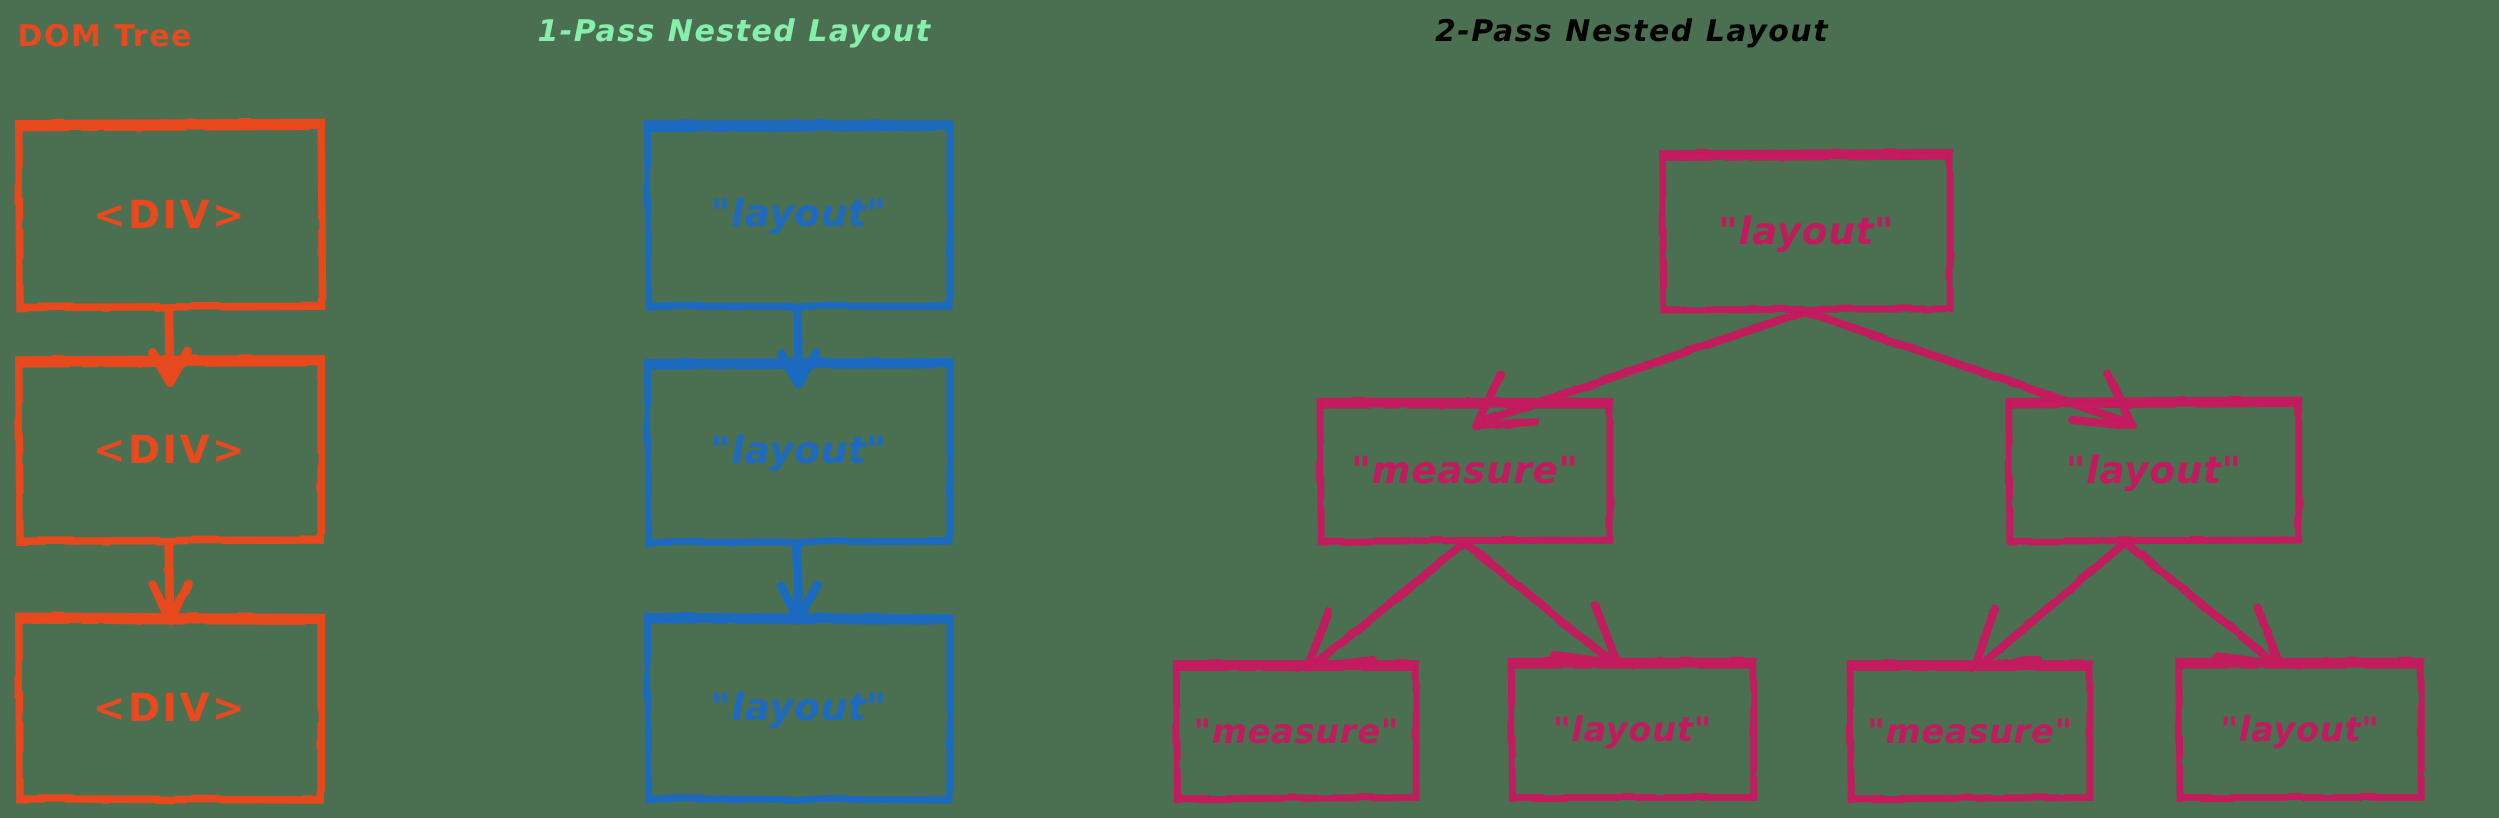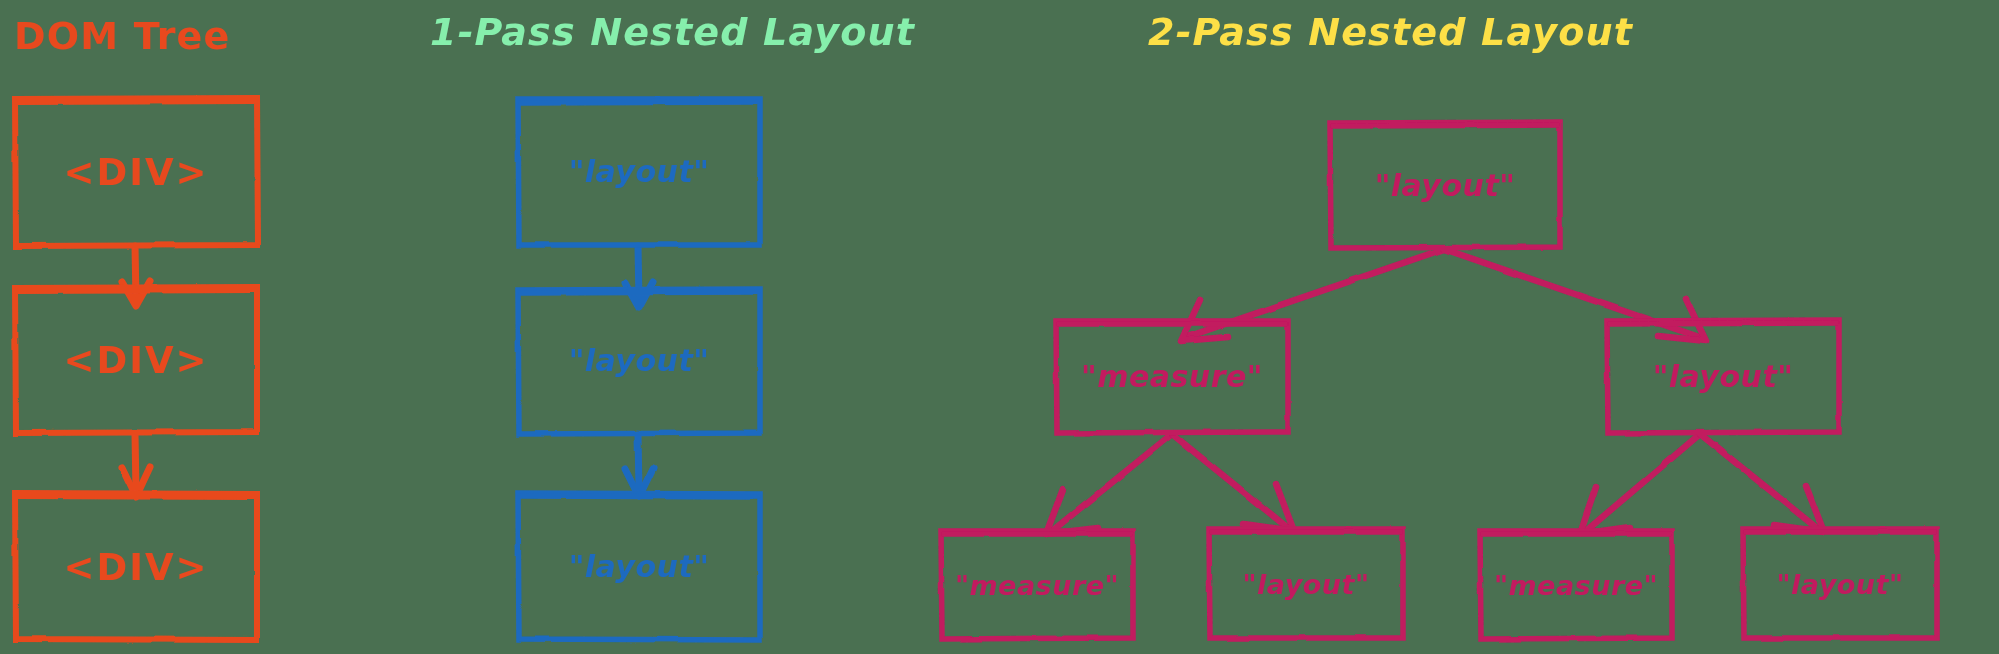--- a/index.html
+++ b/index.html
@@ -22,28 +22,28 @@
     width: 1999px;
     height: 654px;
   }
 
   .col-title {
     position: absolute;
     white-space: nowrap;
     font-family: "DejaVu Sans", sans-serif;
     font-weight: 700;
     font-style: italic;
-    font-size: 38px;
+    font-size: 24px;
     letter-spacing: 1.2px;
     line-height: 1;
     user-select: none;
   }
   .title-dom   { left: 14px;   top: 17px;  color: #e8491e; font-style: normal; }
   .title-1pass { left: 430px;  top: 13px;  color: #86efac; }
-  .title-2pass { left: 1148px; top: 13px;  color: #fde047; }
+  .title-2pass { left: 1148px; top: 13px;  color: #000000; }
 
   
   .hbox {
     position: absolute;
     box-sizing: border-box;
     display: flex;
     align-items: center;
     justify-content: center;
   }
   .hbox svg {
@@ -62,21 +62,21 @@
     font-weight: 700;
     line-height: 1;
     user-select: none;
   }
 
   .c-orange { color: #e8491e; }
   .c-blue   { color: #1d6ac0; }
   .c-pink   { color: #c21a5f; }
 
   .lbl-div {
-    font-size: 37px;
+    font-size: 31px;
     letter-spacing: 2px;
     font-family: "DejaVu Sans Mono", monospace;
     font-weight: 700;
   }
   .lbl-quote {
     font-size: 30px;
     font-style: italic;
     letter-spacing: 0.5px;
   }
   .lbl-quote-sm {

